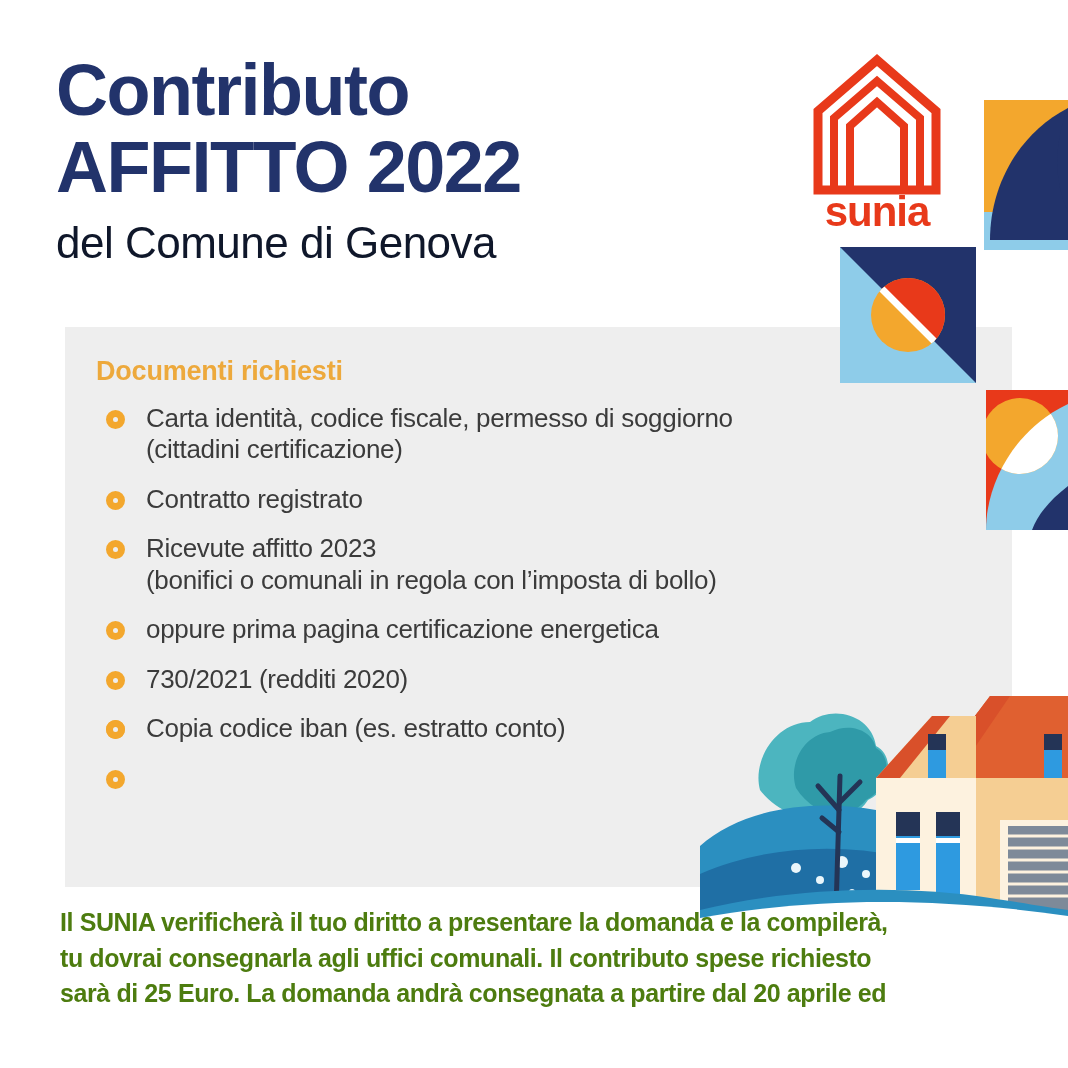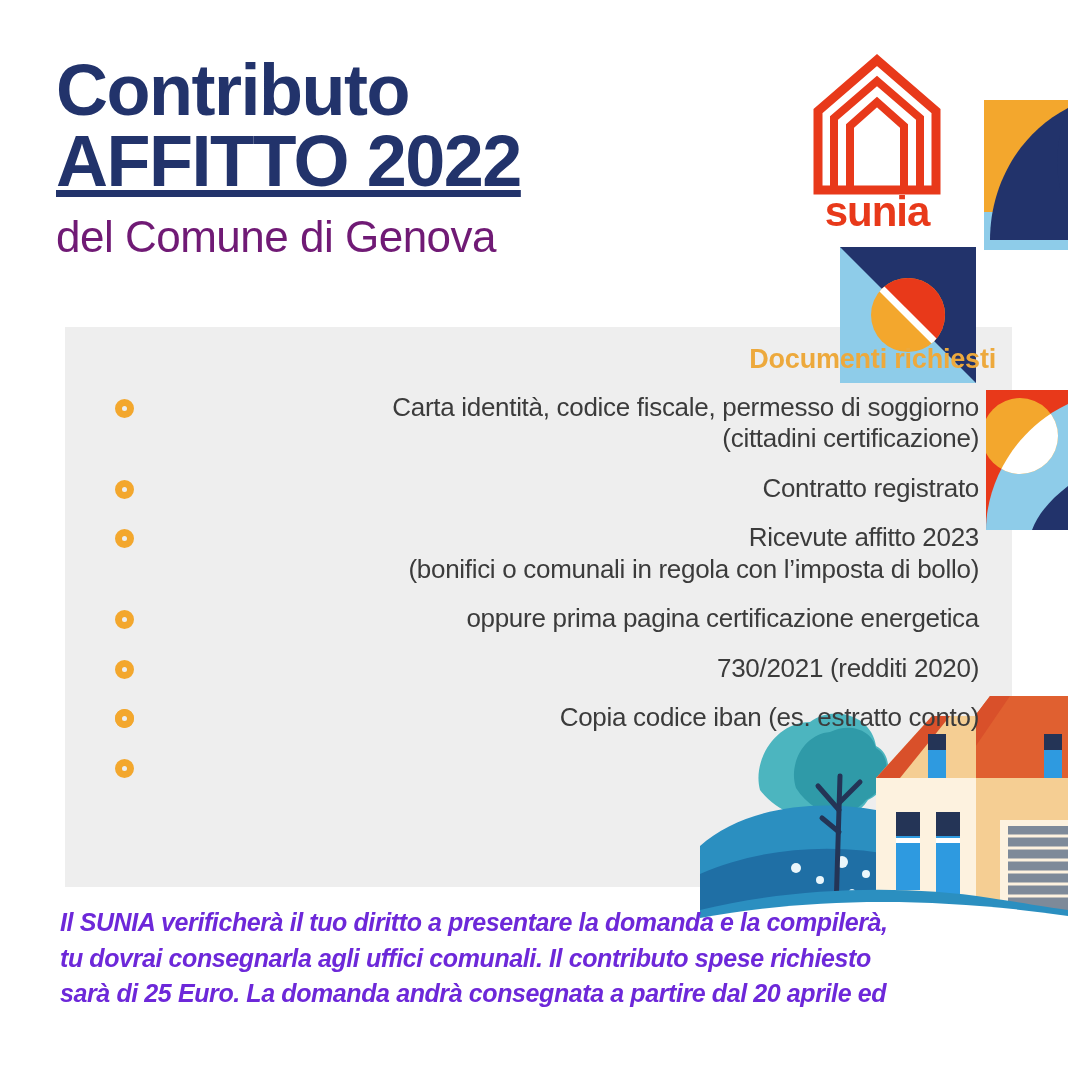--- a/index.html
+++ b/index.html
@@ -14,23 +14,23 @@
 
   
   .header{position:absolute;left:56px;top:56px;width:620px;}
   .title-l1,.title-l2{
     font-weight:bold;
     color:#22336b;
     font-size:72px;
     line-height:0.96;
     letter-spacing:-1.5px;
   }
-  .title-l2{margin-top:2px;text-decoration:underline;}
+  .title-l2{margin-top:8px;}
   .subtitle{
-    color:#701a75;
+    color:#0f172a;
     font-size:44px;
     line-height:1.05;
     margin-top:18px;
     letter-spacing:-0.5px;
   }
 
   
   .logo{position:absolute;left:808px;top:48px;width:150px;height:180px;text-align:center;}
   .logo svg{display:block;}
 
@@ -45,29 +45,29 @@
     position:absolute;
     left:65px;top:327px;
     width:947px;height:560px;
     background:#eeeeee;
   }
 
   
   .house{position:absolute;left:700px;top:660px;width:368px;height:260px;overflow:hidden;}
 
   
-  .content{position:absolute;left:96px;top:344px;width:900px;text-align:right;}
+  .content{position:absolute;left:96px;top:356px;width:900px;}
   .doc-head{
     color:#eda93c;
     font-size:27px;
     font-weight:bold;
     letter-spacing:-0.2px;
     margin-bottom:16px;
   }
-  ul.doclist{list-style:none;margin:17px;padding:0;}
+  ul.doclist{list-style:none;margin:8px;padding:0;}
   ul.doclist li{
     position:relative;
     padding-left:42px;
     margin-bottom:18px;
     color:#3b3b3b;
     font-size:26px;
     line-height:1.21;
     letter-spacing:-0.3px;
   }
   ul.doclist li .bullet{
@@ -81,22 +81,21 @@
     content:"";position:absolute;left:1px;top:1px;
     width:5px;height:5px;border-radius:50%;
     background:#eeeeee;
   }
   ul.doclist li .l2{display:block;}
 
   
   .footer{
     position:absolute;
     left:60px;top:905px;width:960px;
-    color:#6d28d9;
-    font-style:italic;
+    color:#4d7c0f;
     font-weight:bold;
     font-size:25px;
     line-height:1.42;
     letter-spacing:-0.4px;
   }
   .footer span{display:block;}
 </style>
 </head>
 <body>
 

